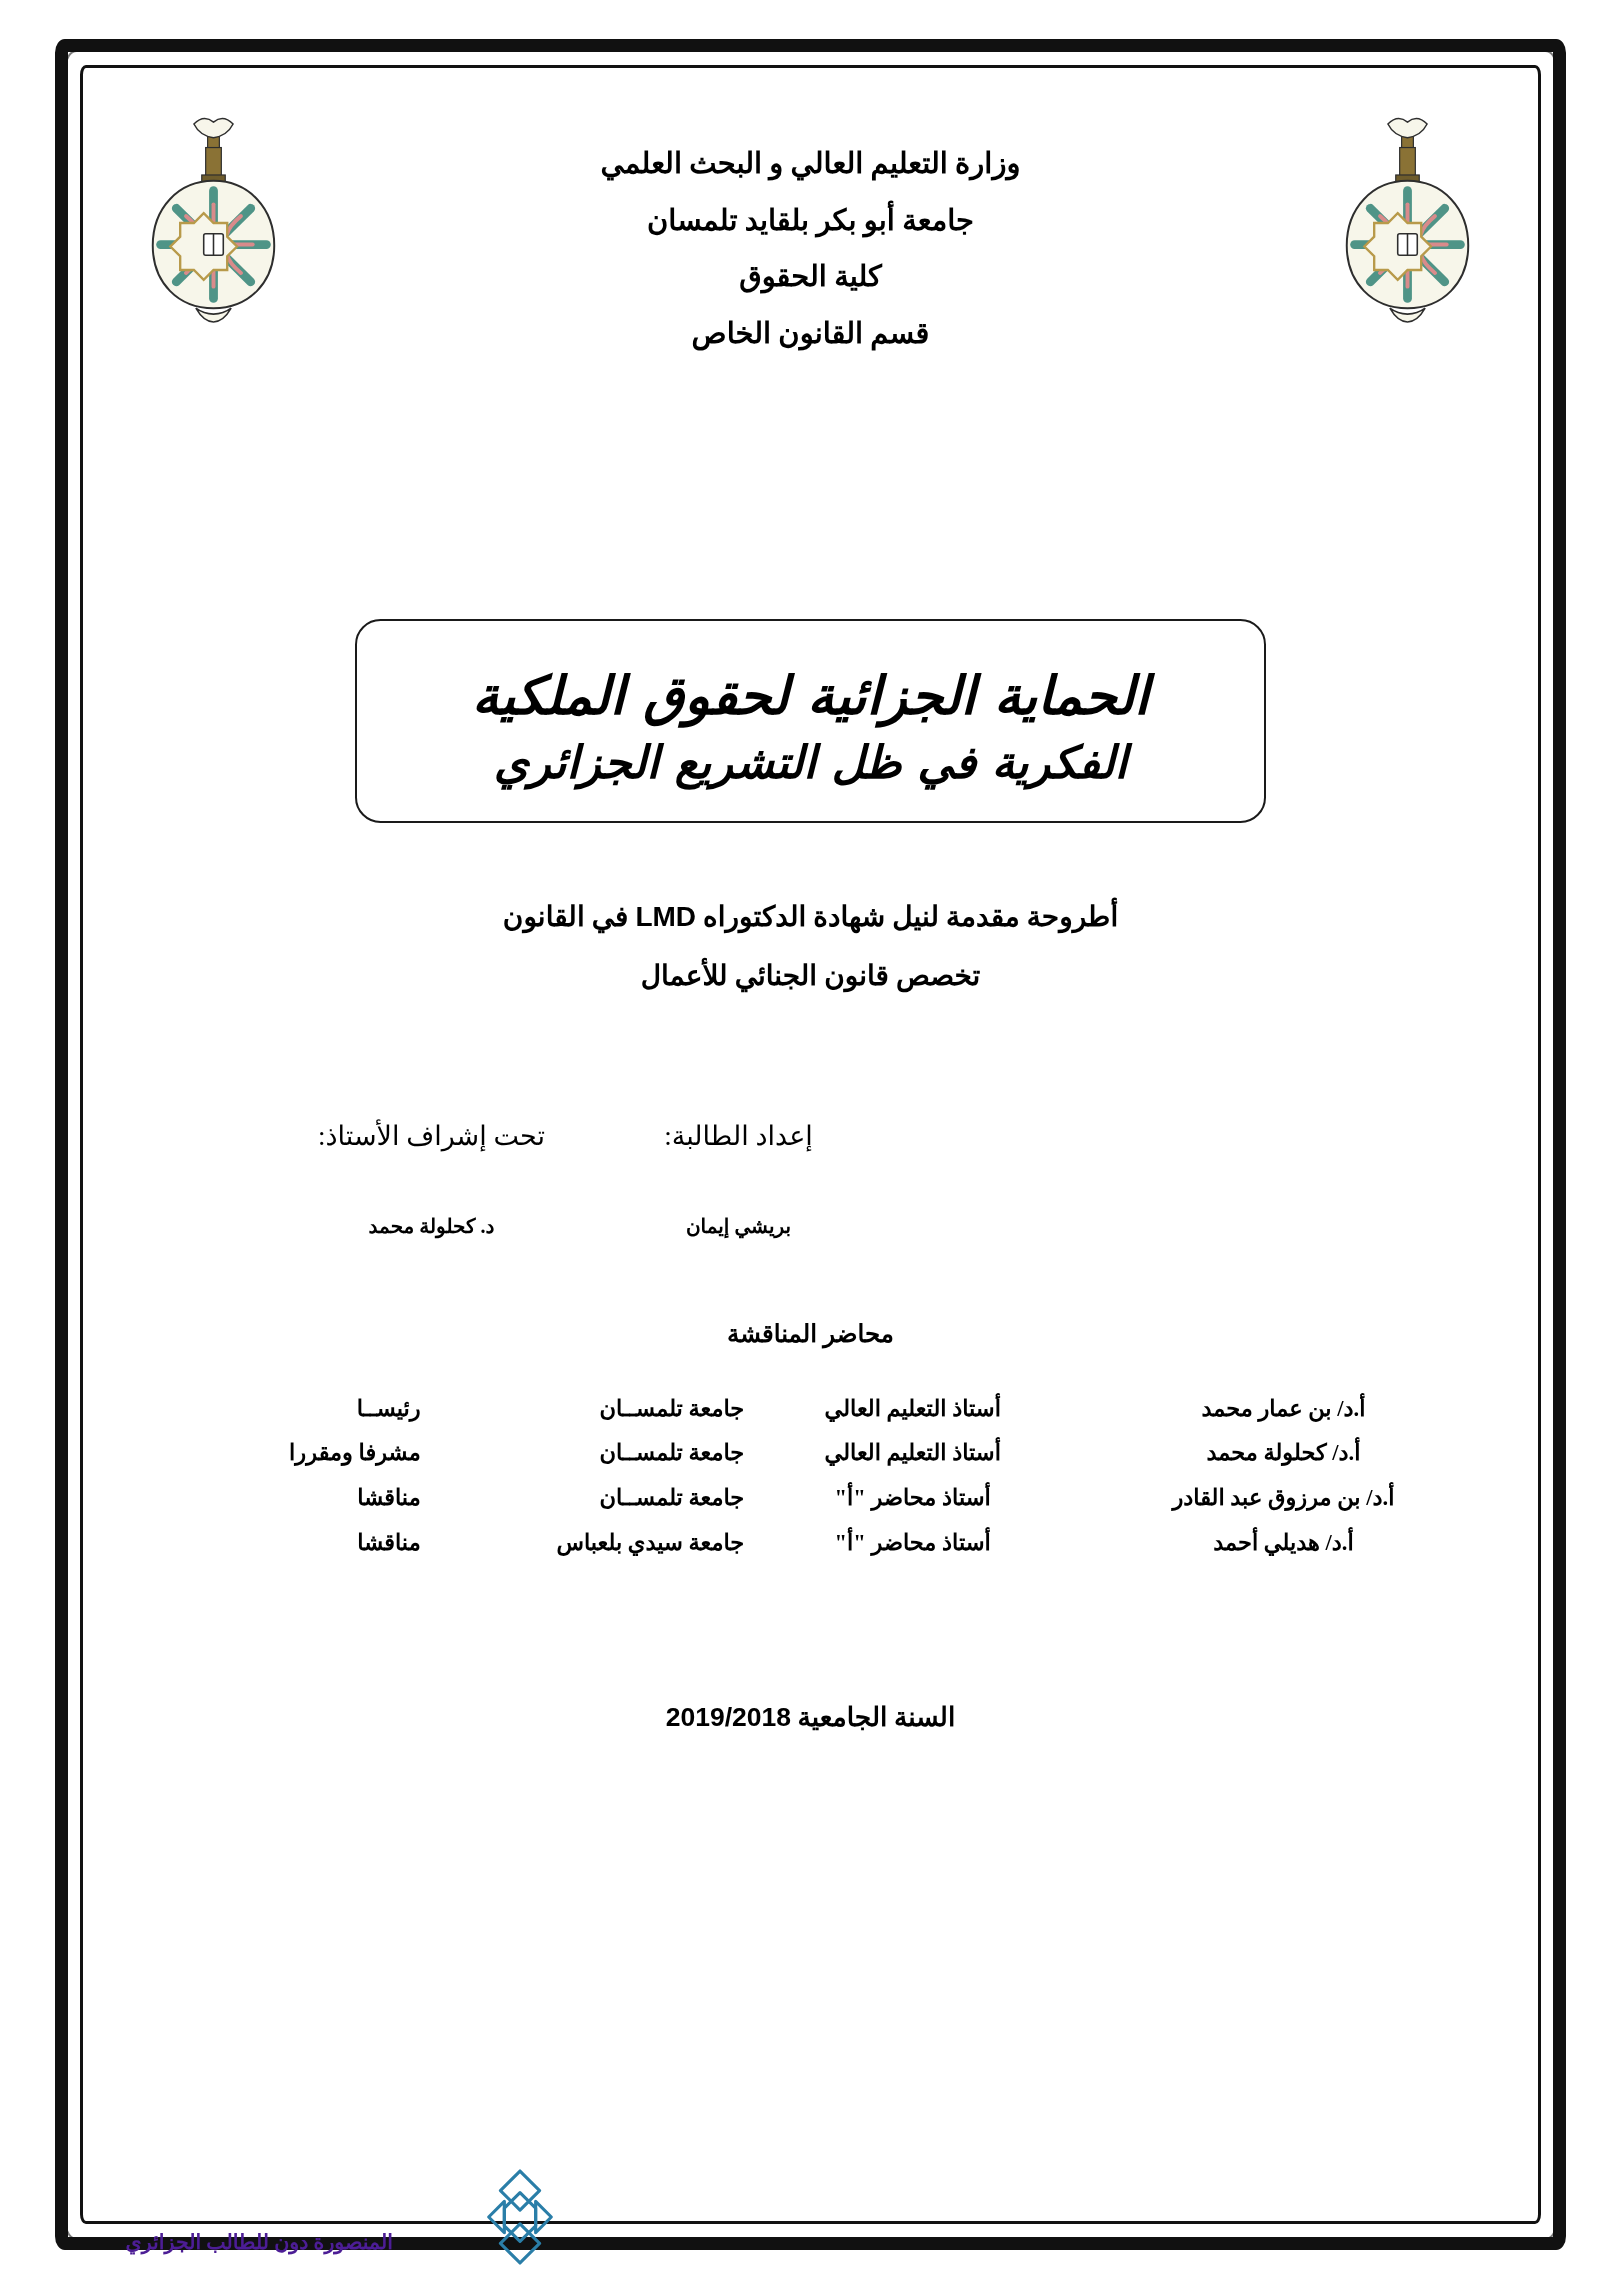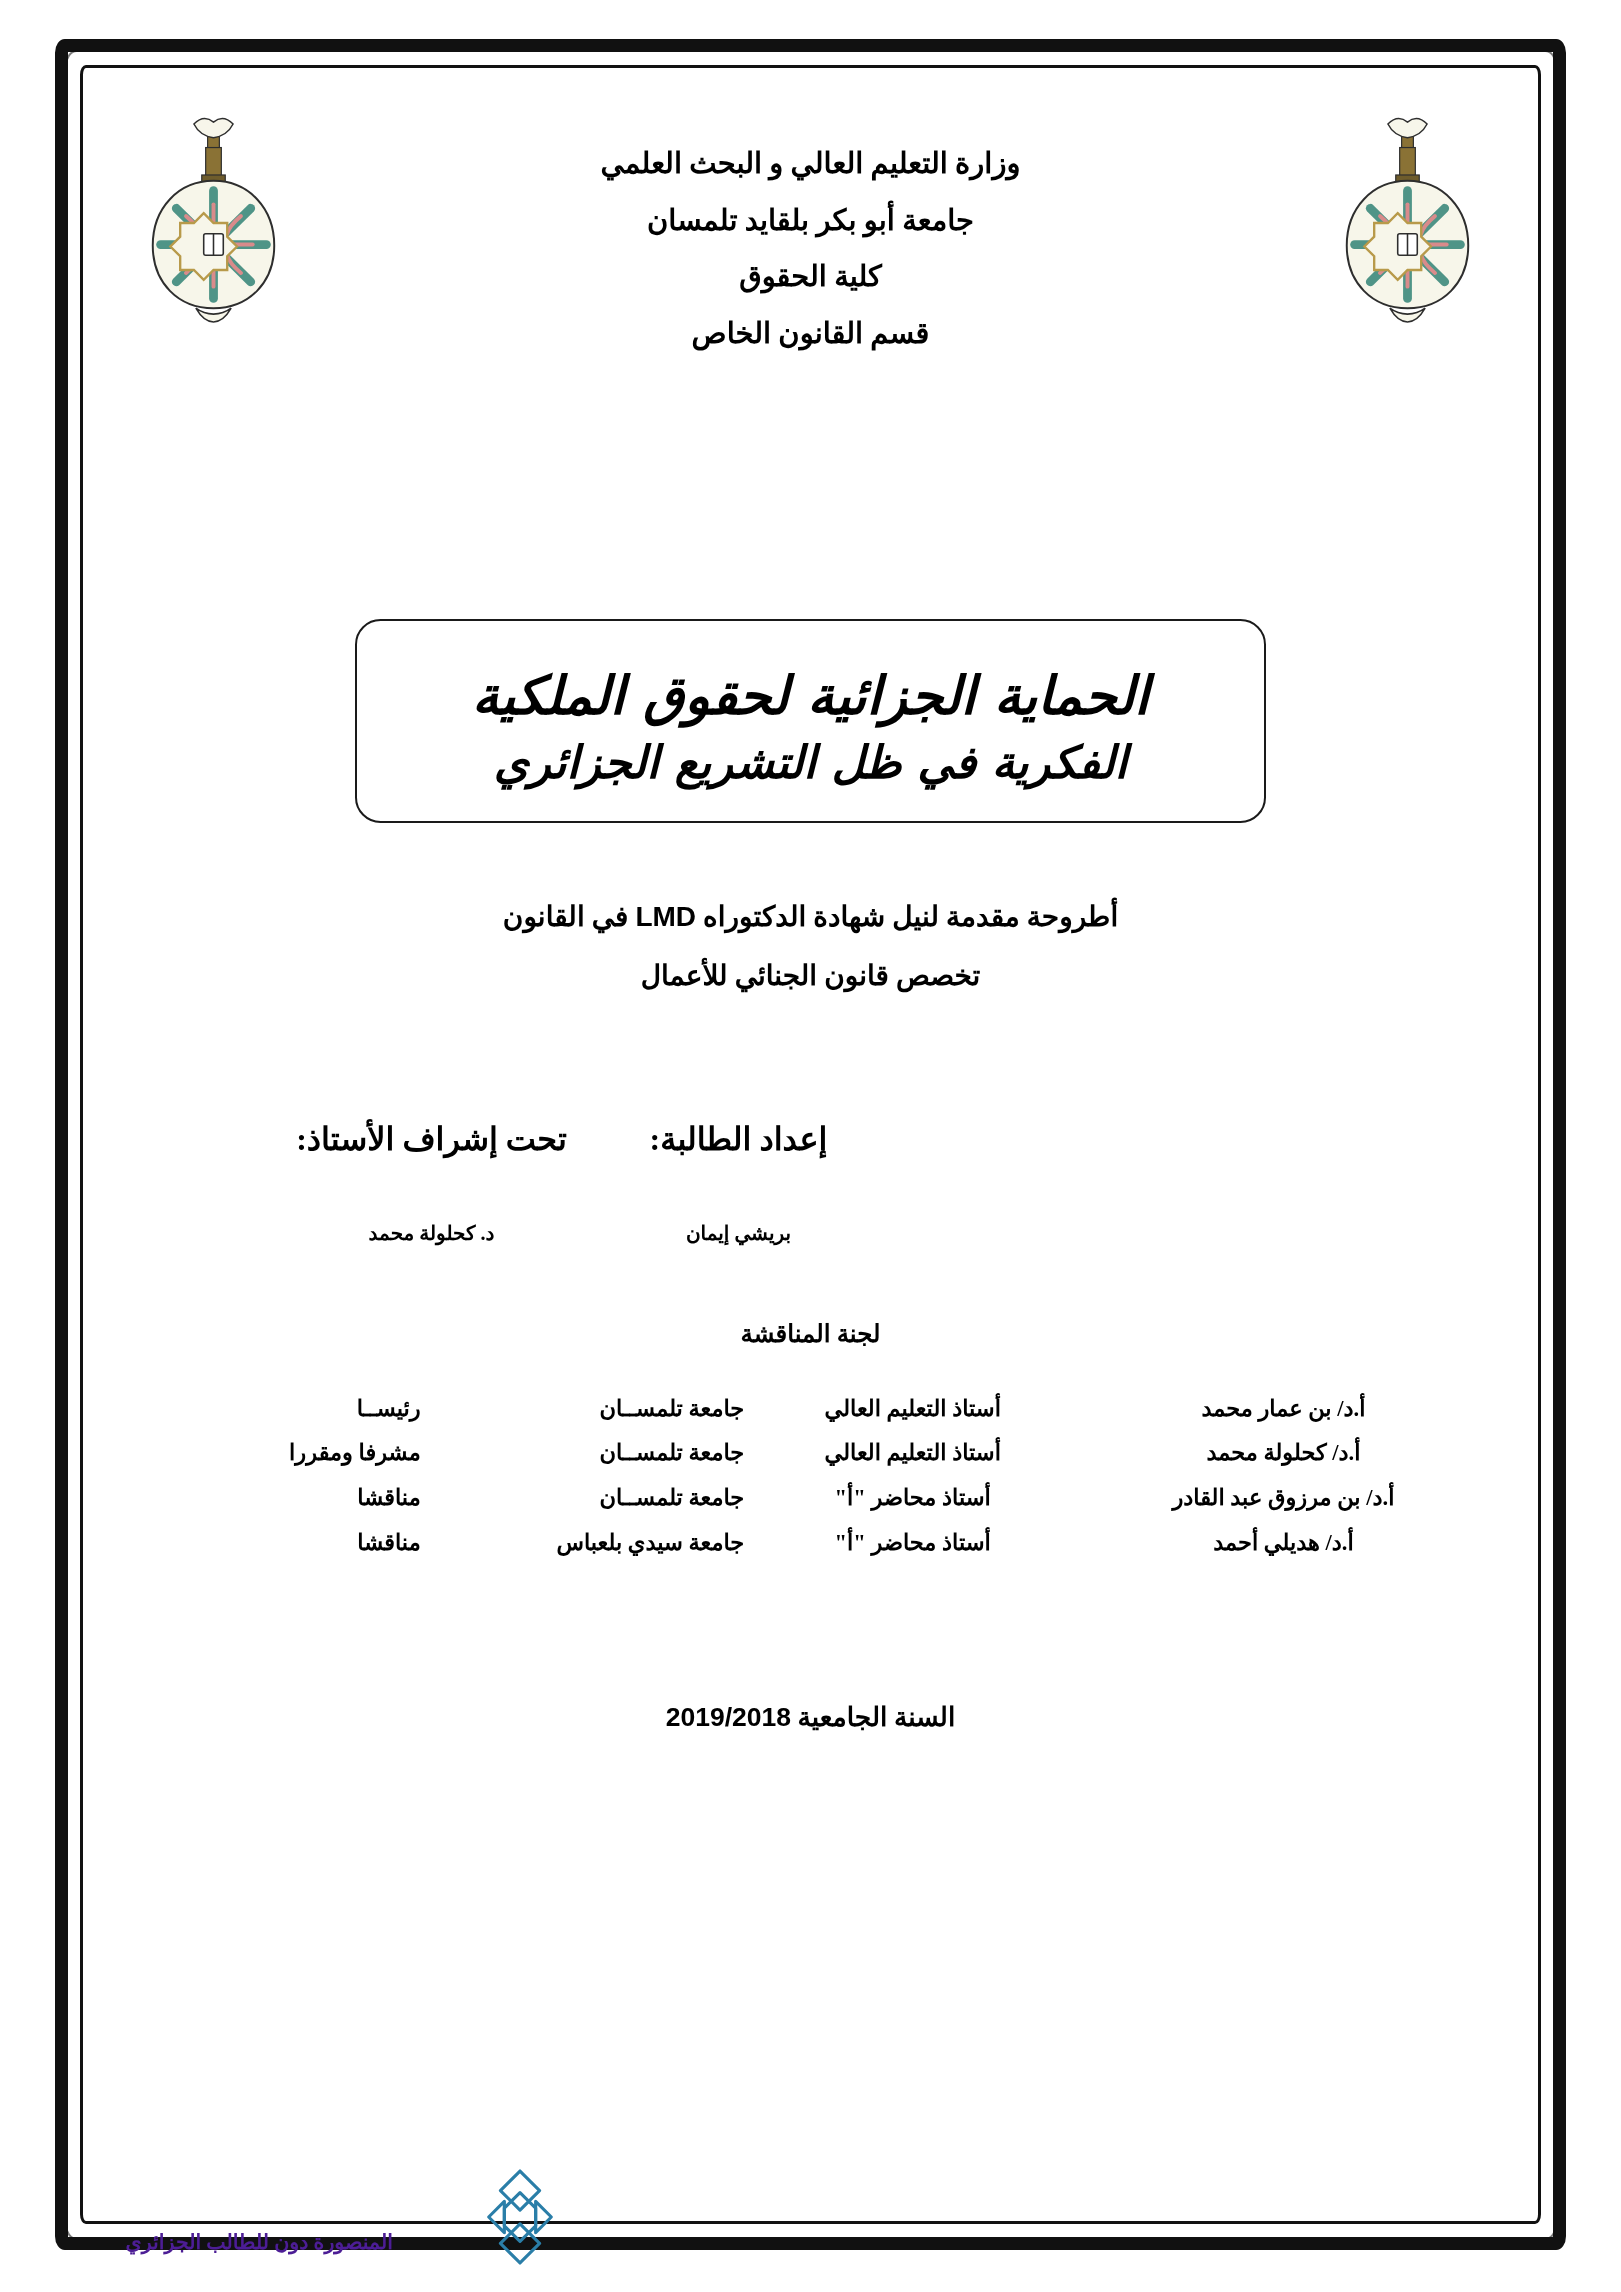--- a/index.html
+++ b/index.html
@@ -150,22 +150,22 @@
     height: 147px;
   }
   .people .col {
     position: absolute;
     top: 0;
     text-align: center;
   }
   .people .col.student   { right: 608px; width: 333px; }
   .people .col.supervisor{ left: 147px;  width: 353px; }
   .people .role {
-    font-size: 32px;
-    font-weight: bold;
+    font-size: 27px;
+    font-weight: normal;
     line-height: 1.3;
   }
   .people .name {
     font-size: 20px;
     font-weight: bold;
     margin-top: 59px;
     line-height: 1.3;
   }
 
   
@@ -352,21 +352,21 @@
       <div class="col student">
         <div class="role">إعداد الطالبة:</div>
         <div class="name">بريشي إيمان</div>
       </div>
       <div class="col supervisor">
         <div class="role">تحت إشراف الأستاذ:</div>
         <div class="name">د. كحلولة محمد</div>
       </div>
     </div>
 
-    <div class="jury-heading">لجنة المناقشة</div>
+    <div class="jury-heading">محاضر المناقشة</div>
 
     <table class="jury-table">
       <tbody>
         <tr>
           <td class="c-name">أ.د/ بن عمار محمد</td>
           <td class="c-rank">أستاذ التعليم العالي</td>
           <td class="c-uni">جامعة تلمســان</td>
           <td class="c-role">رئيســا</td>
         </tr>
         <tr>

